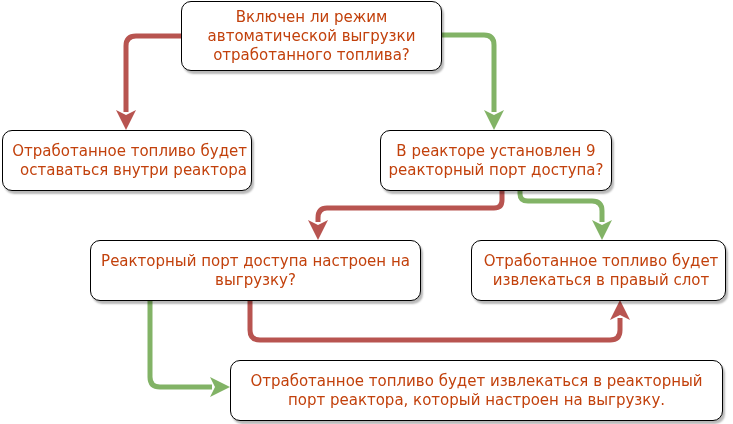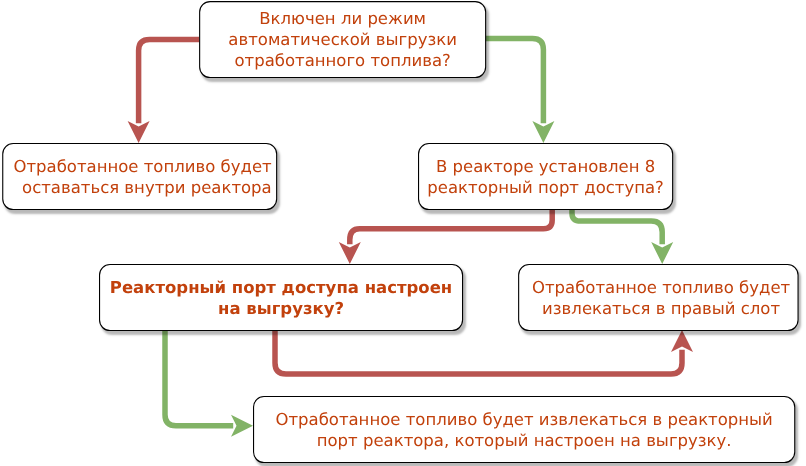--- a/index.html
+++ b/index.html
@@ -38,25 +38,25 @@
 
 <div class="node" style="left:181px; top:1px; width:261px; height:70px;">
   <span style="width:230px;">Включен ли режим автоматической выгрузки отработанного топлива?</span>
 </div>
 
 <div class="node" style="left:2px; top:130px; width:250px; height:61px;">
   <span style="width:242px;text-align:right;">Отработанное топливо будет оставаться внутри реактора</span>
 </div>
 
 <div class="node" style="left:380px; top:130px; width:232px; height:61px;">
-  <span style="width:224px;">В реакторе установлен 8 реакторный порт доступа?</span>
+  <span style="width:224px;">В реакторе установлен 9 реакторный порт доступа?</span>
 </div>
 
 <div class="node" style="left:90px; top:240px; width:331px; height:61px;">
-  <span style="width:320px;font-weight:bold;">Реакторный порт доступа настроен на выгрузку?</span>
+  <span style="width:320px;">Реакторный порт доступа настроен на выгрузку?</span>
 </div>
 
 <div class="node" style="left:471px; top:240px; width:255px; height:61px;justify-content:flex-end;">
   <span style="width:240px;">Отработанное топливо будет извлекаться в правый слот</span>
 </div>
 
 <div class="node" style="left:230px; top:360px; width:493px; height:61px;">
   <span style="width:480px;">Отработанное топливо будет извлекаться в реакторный порт реактора, который настроен на выгрузку.</span>
 </div>
 

